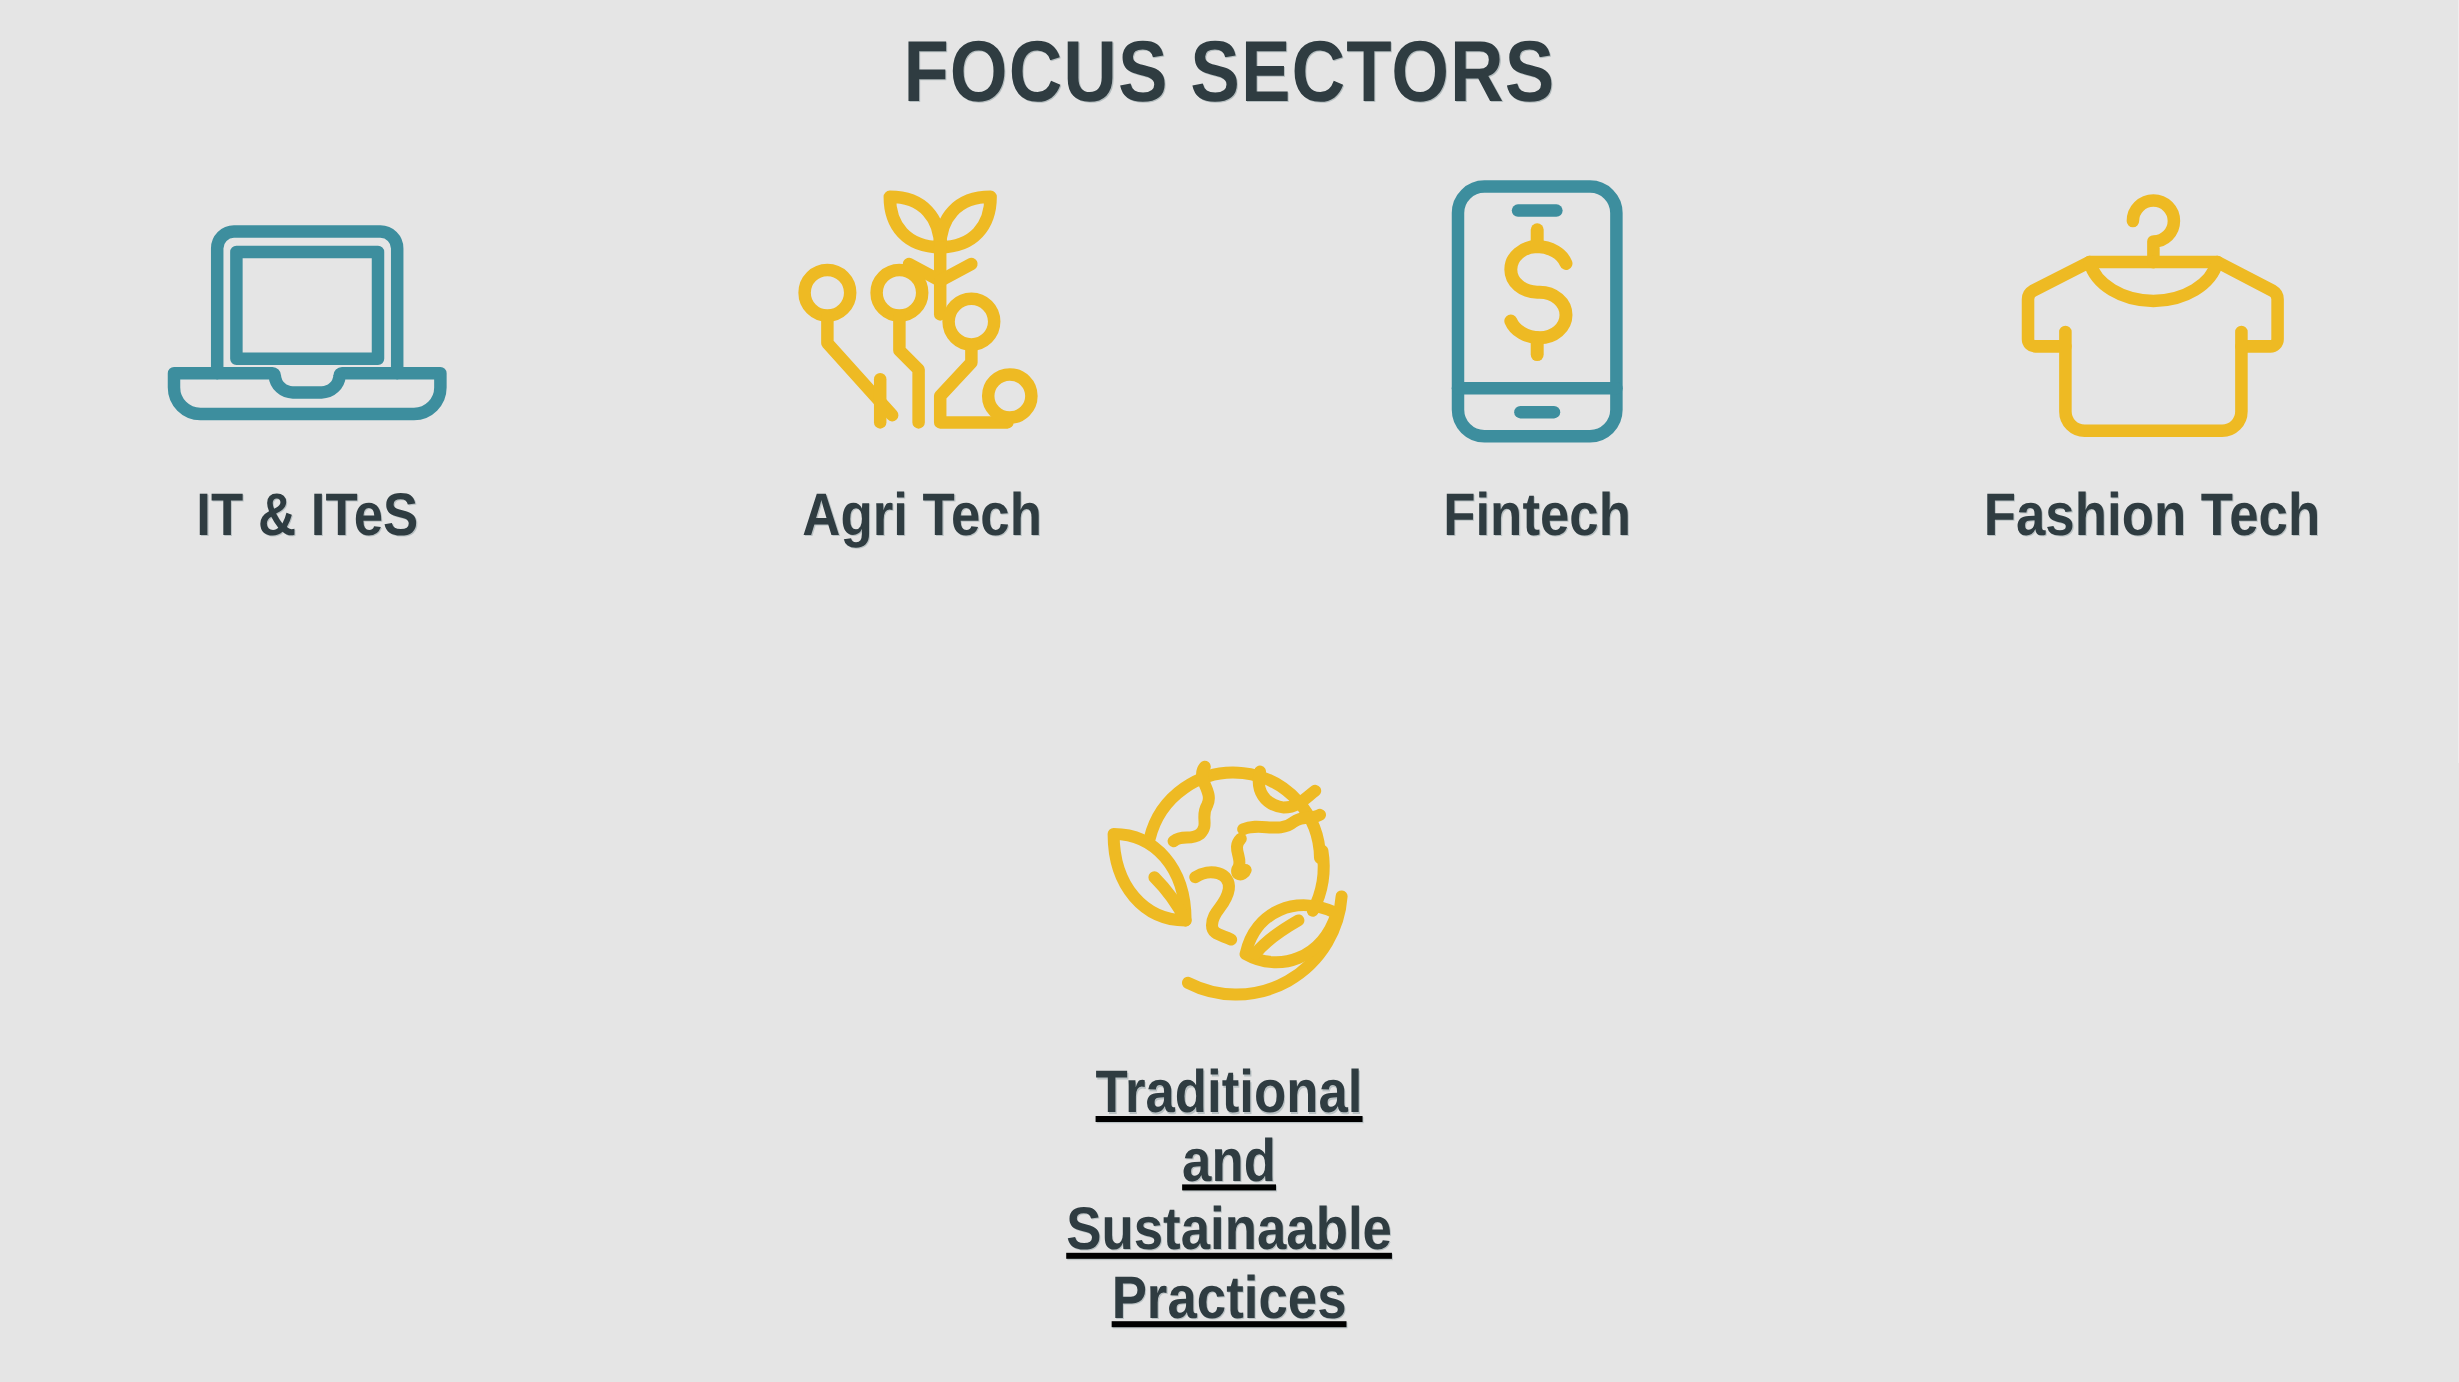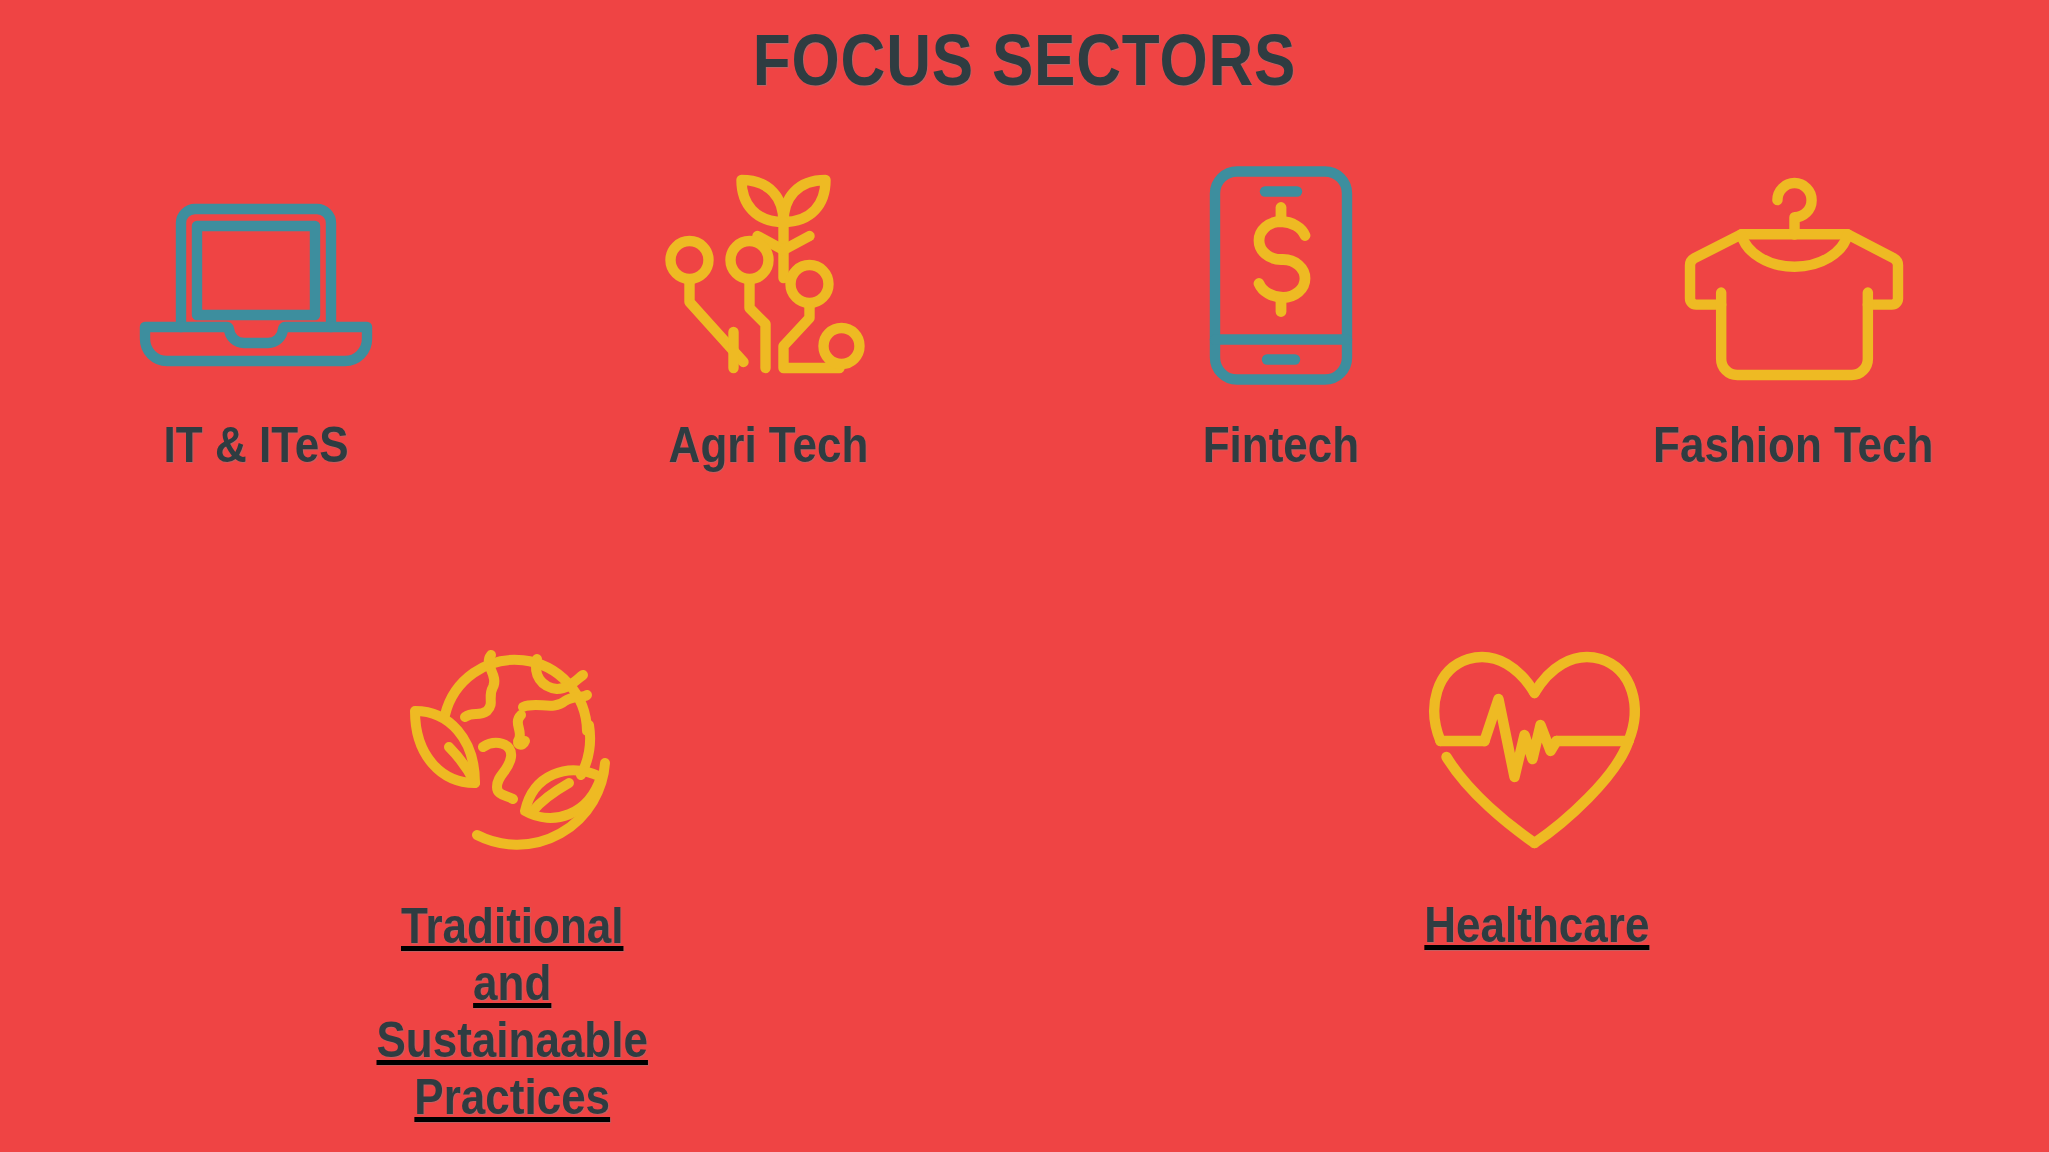--- a/index.html
+++ b/index.html
@@ -12,42 +12,42 @@
     width: 2049px;
     height: 1152px;
     font-family: "Liberation Sans", sans-serif;
     overflow: hidden;
     position: relative;
   }
   .page {
     width: 2049px;
     height: 1152px;
     position: relative;
-    background: #ef4444;
+    background: #e5e5e5;
     box-sizing: border-box;
   }
   .page-title {
     position: absolute;
     top: 18px;
     left: 0;
     width: 2049px;
     text-align: center;
     font-size: 72px;
     line-height: 84px;
     font-weight: 700;
     letter-spacing: 1px;
     color: #2f3c41;
     font-family: "Liberation Sans Narrow", "Liberation Sans", sans-serif;
     transform: scaleX(0.86);
     transform-origin: center top;
     text-shadow: 1px 1px 0 rgba(120,140,145,0.45);
   }
   .grid {
     position: absolute;
-    top: 150px;
+    top: 134px;
     left: 0;
     width: 2049px;
     height: 1000px;
   }
   .row {
     position: absolute;
     left: 0;
     width: 2049px;
     display: flex;
     flex-direction: row;
@@ -205,37 +205,17 @@
             </g>
           </svg>
         </div>
         <div class="label multi">Traditional
 and
 Sustainaable
 Practices</div>
       </div>
 
 
-      <div class="cell">
-        <div class="icon-box">
-          <svg width="225" height="210" viewBox="0 0 112 105">
-            <g fill="none" stroke="#eeba23" stroke-width="5.2" stroke-linecap="round" stroke-linejoin="round">
-
-              <path d="M8 48 C1 31 6 12 22 7 C36 3 48 12 55 24"></path>
-              <path d="M8 48 H30"></path>
-
-              <path d="M55 24 C62 12 74 3 88 7 C104 12 109 31 102 48"></path>
-              <path d="M102 48 H66"></path>
-
-              <path d="M11 56 C22 74 42 90 55 99"></path>
-              <path d="M102 48 C96 66 70 89 55 99"></path>
-
-              <path d="M30 48 L37 27 L45 66 L50 45 L54 57 L58 40 L63 53 L66 48"></path>
-            </g>
-          </svg>
-        </div>
-        <div class="label">Healthcare</div>
-      </div>
 
 
     </div>
   </div>
 </div>
 
 </body></html>

